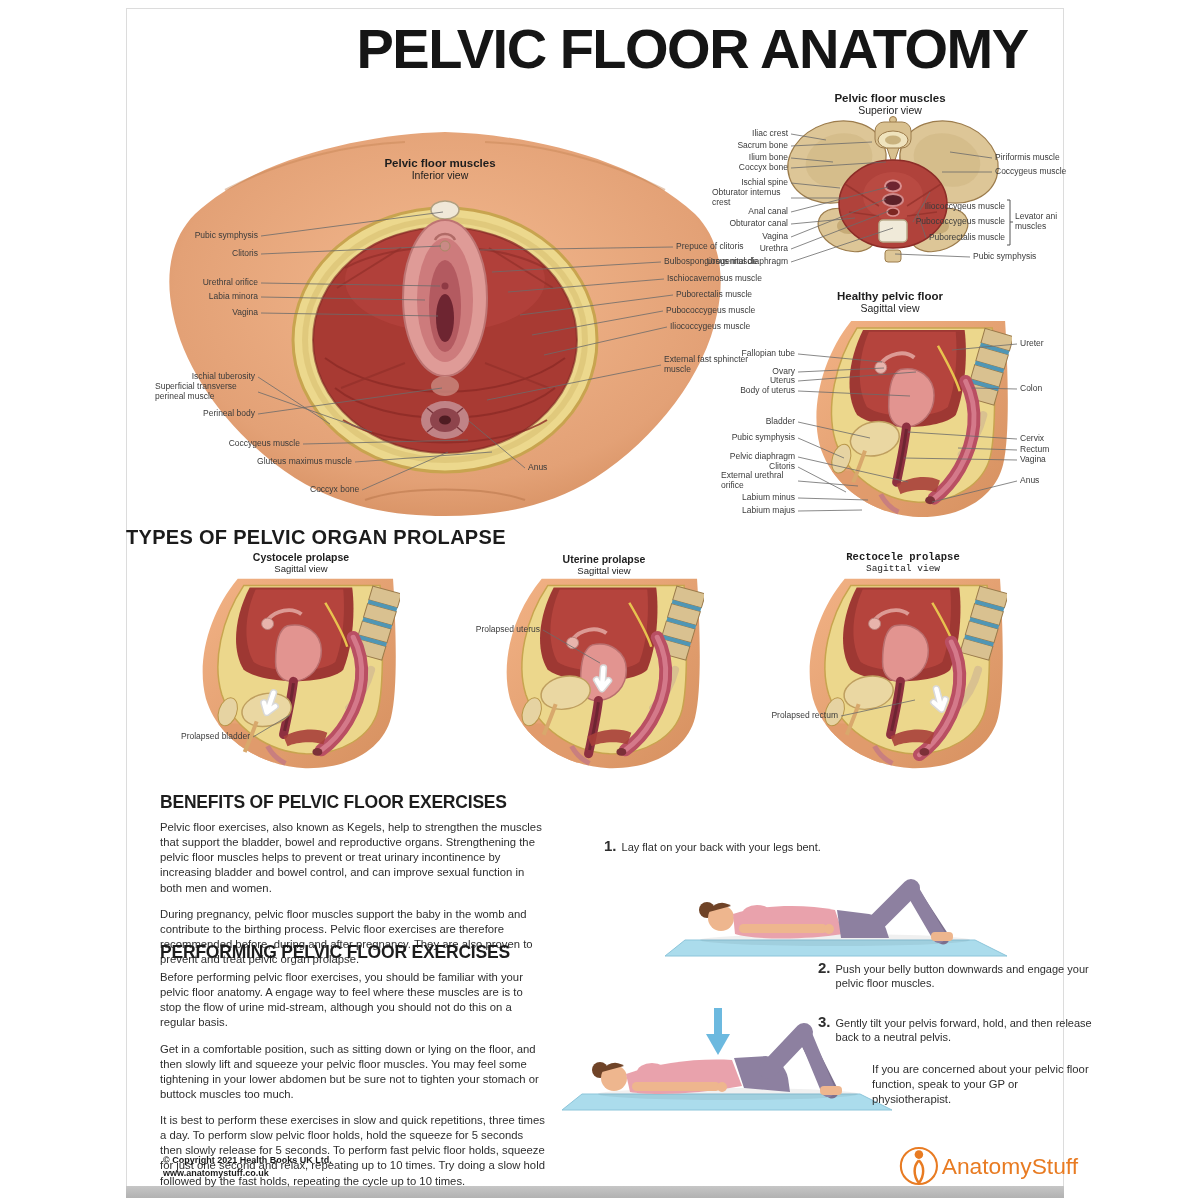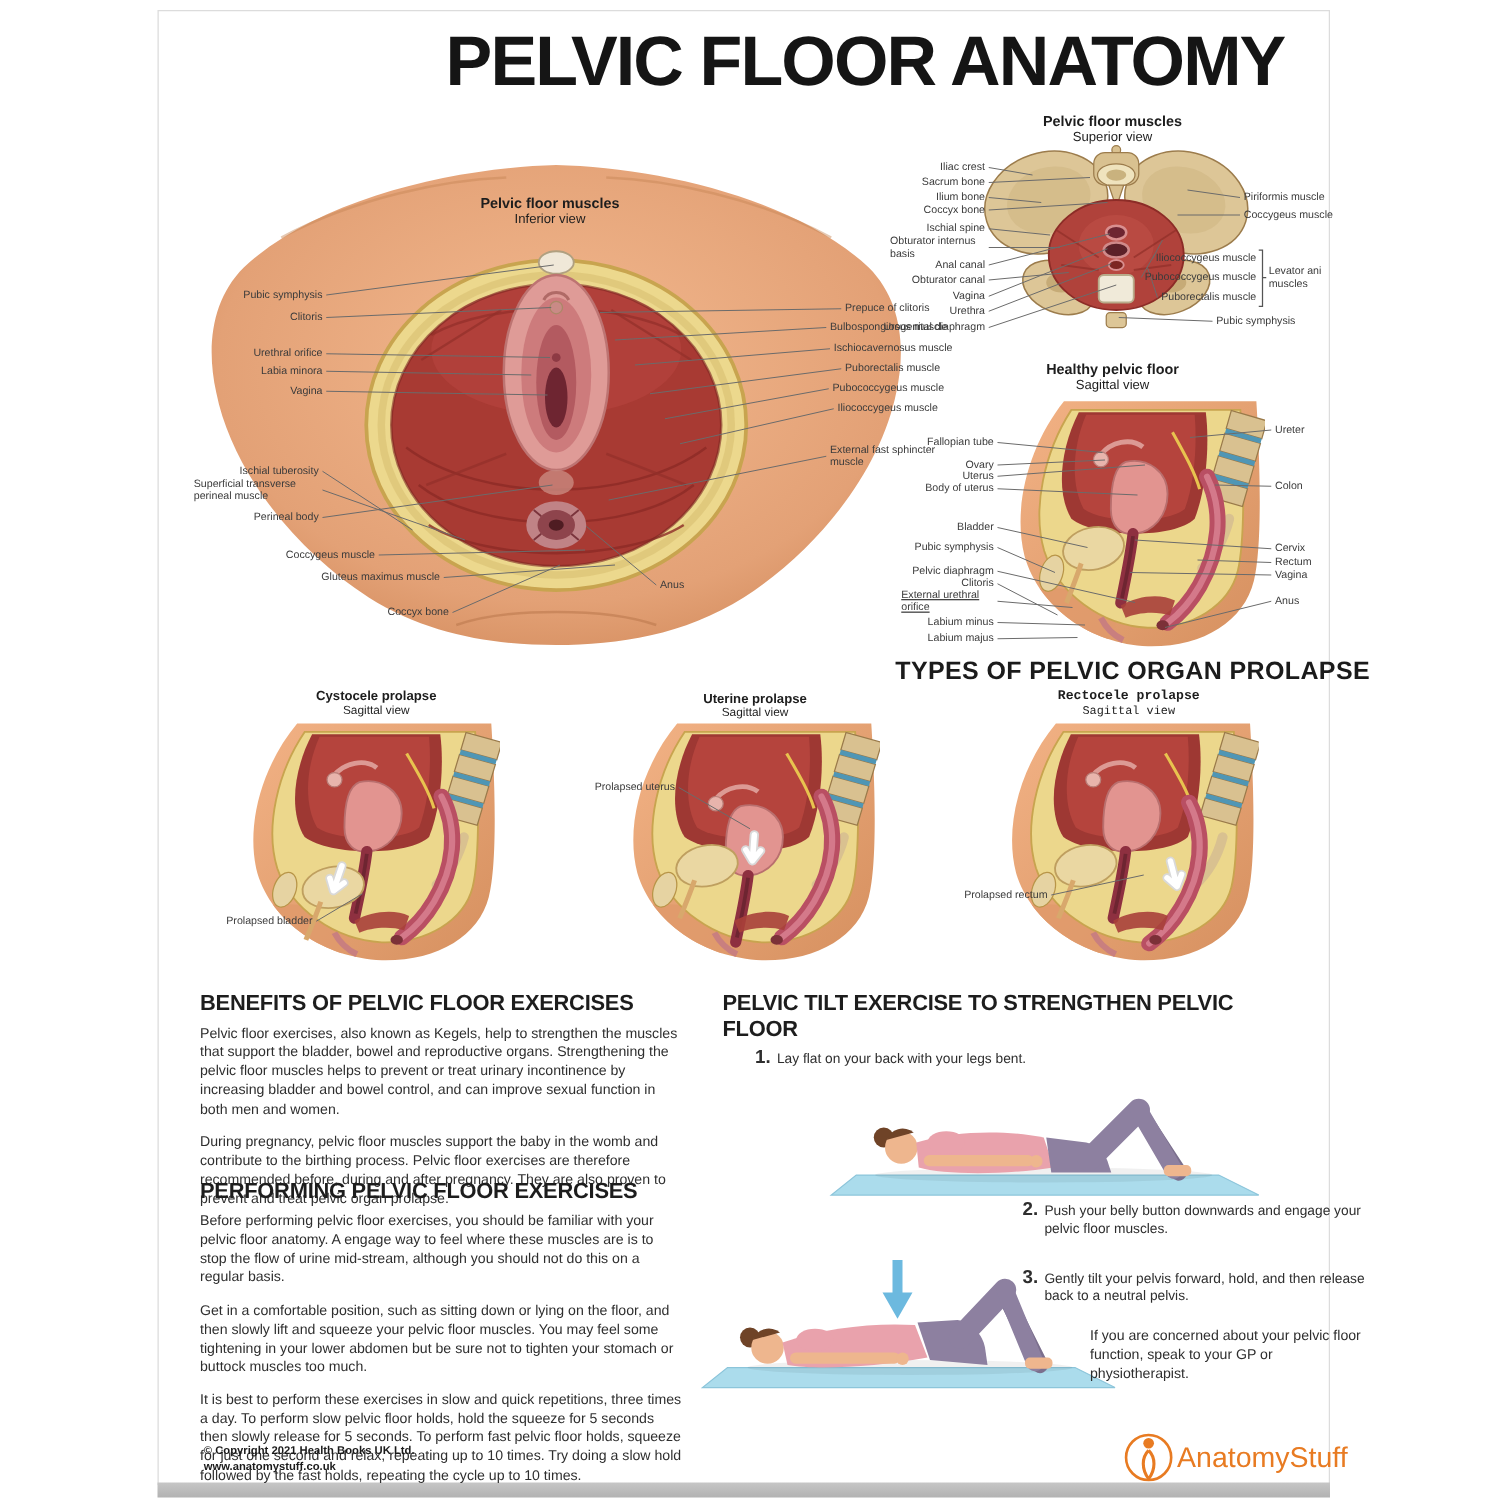--- a/index.html
+++ b/index.html
@@ -8,21 +8,21 @@
   .sheet-strip{position:absolute;left:126px;top:1186px;width:938px;height:12px;background:linear-gradient(#c6c6c6,#b2b2b2);z-index:2;}
   .title{position:absolute;left:126px;top:16px;width:1132px;text-align:center;font-size:56px;font-weight:700;letter-spacing:-1.5px;color:#151515;z-index:4;margin:0;}
   .illus{position:absolute;z-index:1;}
   .illus svg{display:block;width:100%;height:100%;}
   #leader-svg{position:absolute;left:0;top:0;z-index:5;pointer-events:none;}
   .lbl{position:absolute;font-size:8.5px;line-height:1.15;color:#3b3b3b;transform:translateY(-50%);white-space:nowrap;z-index:6;}
   .lbl.wrap{white-space:normal;}
   .dhead{position:absolute;text-align:center;z-index:4;color:#1d1d1d;transform:translateX(-50%);}
   .dh1{font-size:11.5px;font-weight:700;}
   .dh2{font-size:10.5px;}
-  .types-heading{position:absolute;left:126px;top:526px;width:936px;text-align:right;font-size:20px;font-weight:700;letter-spacing:.3px;color:#1b1b1b;z-index:4;margin:0;padding-left:34px;}
+  .types-heading{position:absolute;left:126px;top:526px;width:936px;text-align:left;font-size:20px;font-weight:700;letter-spacing:.3px;color:#1b1b1b;z-index:4;margin:0;}
   .text-col{position:absolute;width:386px;z-index:4;color:#2e2e2e;}
   .text-col h2{font-size:17.5px;font-weight:700;color:#1d1d1d;margin:0 0 7px 0;letter-spacing:-.2px;}
   .text-col p{font-size:11.3px;line-height:1.34;margin:0 0 11px 0;}
   .ex-heading{position:absolute;left:578px;top:792px;width:460px;font-size:17.5px;font-weight:700;color:#1d1d1d;z-index:4;letter-spacing:-.2px;margin:0;}
   .step{position:absolute;display:flex;align-items:flex-start;z-index:4;color:#2e2e2e;}
   .step-num{font-size:15px;font-weight:700;margin-right:5px;line-height:1.05;}
   .step-txt{font-size:11px;line-height:1.3;padding-top:2px;}
   .note{position:absolute;left:872px;top:1062px;width:220px;font-size:11.3px;line-height:1.32;color:#2e2e2e;z-index:4;}
   .foot{position:absolute;left:163px;font-size:9px;font-weight:700;color:#1a1a1a;z-index:4;}
 </style>
@@ -339,21 +339,20 @@
     <p>Pelvic floor exercises, also known as Kegels, help to strengthen the muscles that support the bladder, bowel and reproductive organs. Strengthening the pelvic floor muscles helps to prevent or treat urinary incontinence by increasing bladder and bowel control, and can improve sexual function in both men and women.</p>
     <p>During pregnancy, pelvic floor muscles support the baby in the womb and contribute to the birthing process. Pelvic floor exercises are therefore recommended before, during and after pregnancy. They are also proven to prevent and treat pelvic organ prolapse.</p>
   </div>
   <div class="text-col" style="left:160px;top:942px;">
     <h2>PERFORMING PELVIC FLOOR EXERCISES</h2>
     <p>Before performing pelvic floor exercises, you should be familiar with your pelvic floor anatomy. A engage way to feel where these muscles are is to stop the flow of urine mid-stream, although you should not do this on a regular basis.</p>
     <p>Get in a comfortable position, such as sitting down or lying on the floor, and then slowly lift and squeeze your pelvic floor muscles. You may feel some tightening in your lower abdomen but be sure not to tighten your stomach or buttock muscles too much.</p>
     <p>It is best to perform these exercises in slow and quick repetitions, three times a day. To perform slow pelvic floor holds, hold the squeeze for 5 seconds then slowly release for 5 seconds. To perform fast pelvic floor holds, squeeze for just one second and relax, repeating up to 10 times. Try doing a slow hold followed by the fast holds, repeating the cycle up to 10 times.</p>
   </div>
 
-  <h2 class="ex-heading">PELVIC TILT EXERCISE TO STRENGTHEN PELVIC FLOOR</h2>
   <div class="step" style="left:604px;top:838px;width:330px;">
     <span class="step-num">1.</span>
     <span class="step-txt">Lay flat on your back with your legs bent.</span>
   </div>
   <div class="step" style="left:818px;top:960px;width:278px;">
     <span class="step-num">2.</span>
     <span class="step-txt">Push your belly button downwards and engage your pelvic floor muscles.</span>
   </div>
   <div class="step" style="left:818px;top:1014px;width:278px;">
     <span class="step-num">3.</span>
@@ -493,41 +492,41 @@
     <div class="lbl" style="left: 666px; top: 311px;">Pubococcygeus muscle</div>
     <div class="lbl" style="left: 670px; top: 327px;">Iliococcygeus muscle</div>
     <div class="lbl wrap" style="left: 664px; top: 365px; max-width: 112px;">External fast sphincter muscle</div>
     <div class="lbl" style="left: 528px; top: 468px;">Anus</div>
     <div class="lbl" style="left: 310px; top: 490px;">Coccyx bone</div>
     <div class="lbl" style="right: 412px; top: 134px;">Iliac crest</div>
     <div class="lbl" style="right: 412px; top: 146px;">Sacrum bone</div>
     <div class="lbl" style="right: 412px; top: 158px;">Ilium bone</div>
     <div class="lbl" style="right: 412px; top: 168px;">Coccyx bone</div>
     <div class="lbl" style="right: 412px; top: 183px;">Ischial spine</div>
-    <div class="lbl wrap" style="right: 412px; top: 198px; max-width: 76px;">Obturator internus basis</div>
+    <div class="lbl wrap" style="right: 412px; top: 198px; max-width: 76px;">Obturator internus crest</div>
     <div class="lbl" style="right: 412px; top: 212px;">Anal canal</div>
     <div class="lbl" style="right: 412px; top: 224px;">Obturator canal</div>
     <div class="lbl" style="right: 412px; top: 237px;">Vagina</div>
     <div class="lbl" style="right: 412px; top: 249px;">Urethra</div>
     <div class="lbl" style="right: 412px; top: 262px;">Urogenital diaphragm</div>
     <div class="lbl" style="left: 995px; top: 158px;">Piriformis muscle</div>
     <div class="lbl" style="left: 995px; top: 172px;">Coccygeus muscle</div>
     <div class="lbl" style="right: 195px; top: 207px;">Iliococcygeus muscle</div>
     <div class="lbl" style="right: 195px; top: 222px;">Pubococcygeus muscle</div>
     <div class="lbl" style="right: 195px; top: 238px;">Puborectalis muscle</div>
     <div class="lbl" style="left: 973px; top: 257px;">Pubic symphysis</div>
     <div class="lbl" style="right: 405px; top: 354px;">Fallopian tube</div>
     <div class="lbl" style="right: 405px; top: 372px;">Ovary</div>
     <div class="lbl" style="right: 405px; top: 381px;">Uterus</div>
     <div class="lbl" style="right: 405px; top: 391px;">Body of uterus</div>
     <div class="lbl" style="right: 405px; top: 422px;">Bladder</div>
     <div class="lbl" style="right: 405px; top: 438px;">Pubic symphysis</div>
     <div class="lbl" style="right: 405px; top: 457px;">Pelvic diaphragm</div>
     <div class="lbl" style="right: 405px; top: 467px;">Clitoris</div>
-    <div class="lbl wrap" style="right: 405px; top: 481px; max-width: 74px; text-decoration: underline;">External urethral orifice</div>
+    <div class="lbl wrap" style="right: 405px; top: 481px; max-width: 74px;">External urethral orifice</div>
     <div class="lbl" style="right: 405px; top: 498px;">Labium minus</div>
     <div class="lbl" style="right: 405px; top: 511px;">Labium majus</div>
     <div class="lbl" style="left: 1020px; top: 344px;">Ureter</div>
     <div class="lbl" style="left: 1020px; top: 389px;">Colon</div>
     <div class="lbl" style="left: 1020px; top: 439px;">Cervix</div>
     <div class="lbl" style="left: 1020px; top: 450px;">Rectum</div>
     <div class="lbl" style="left: 1020px; top: 460px;">Vagina</div>
     <div class="lbl" style="left: 1020px; top: 481px;">Anus</div>
     <div class="lbl" style="right: 950px; top: 737px;">Prolapsed bladder</div>
     <div class="lbl" style="right: 660px; top: 630px;">Prolapsed uterus</div>

